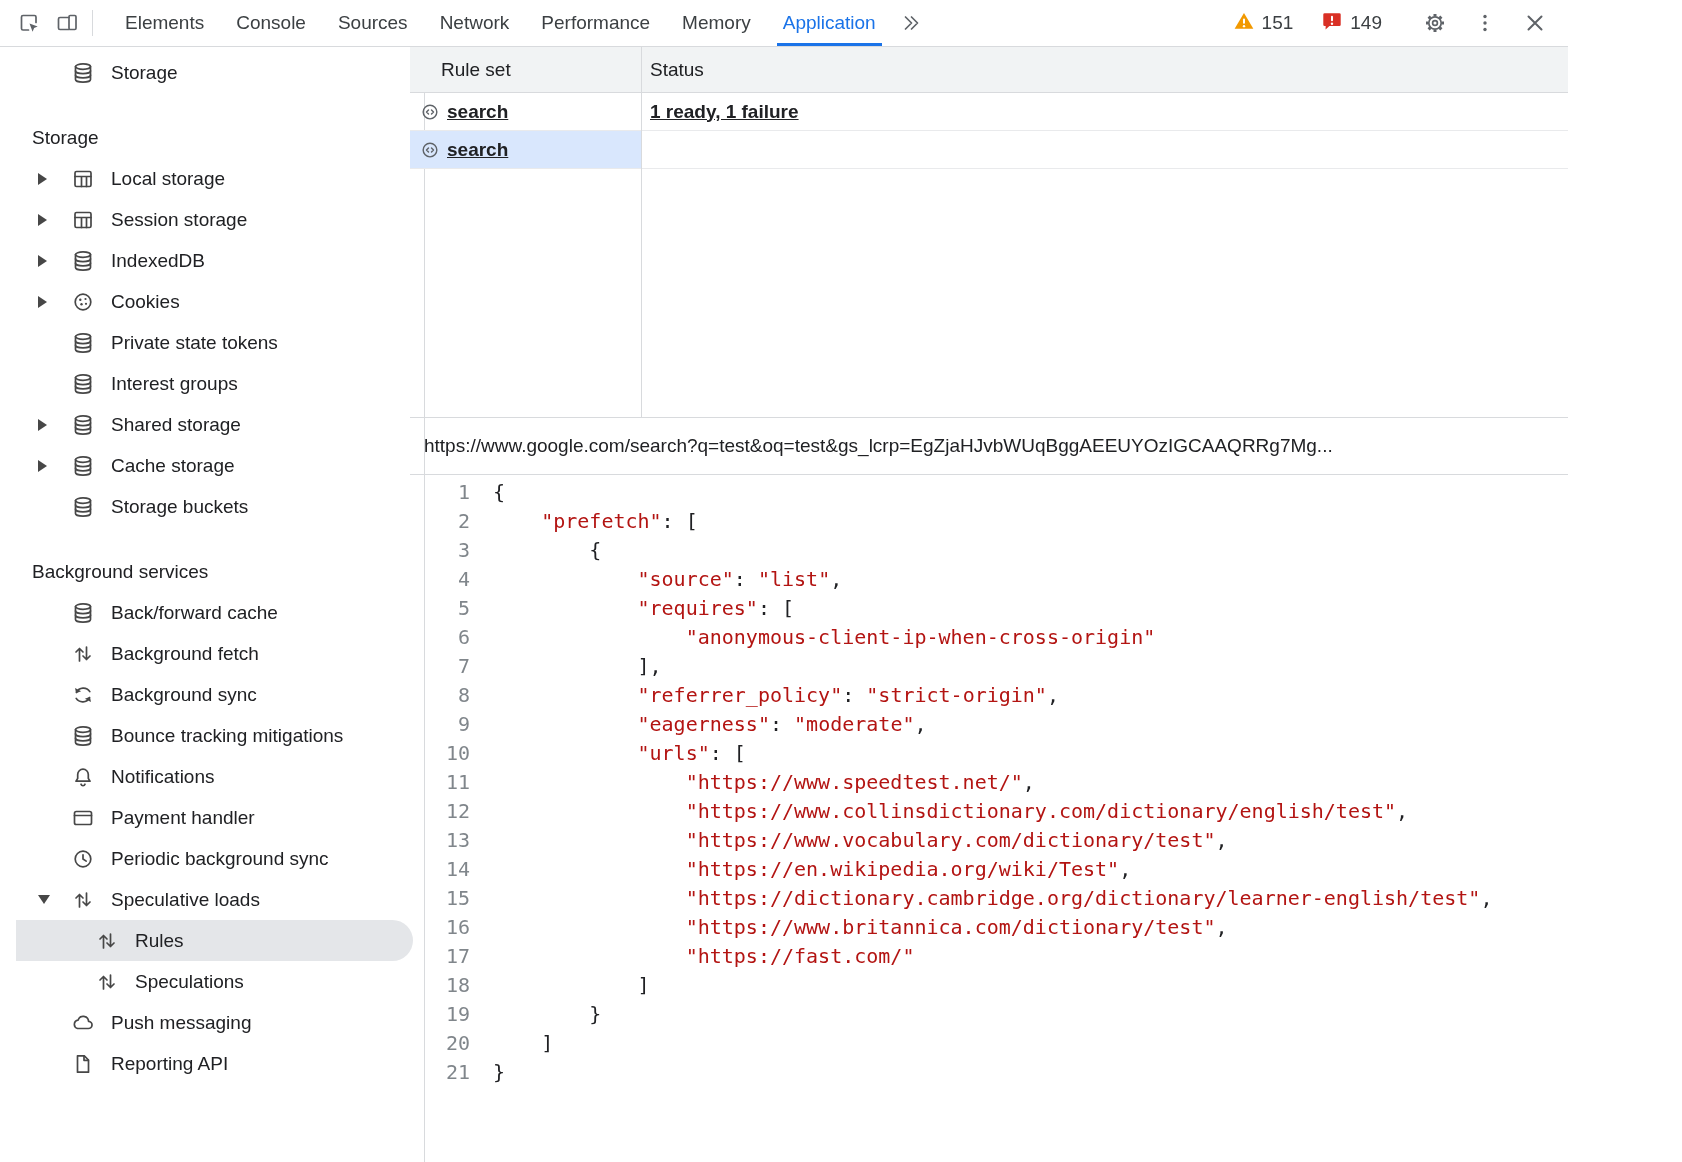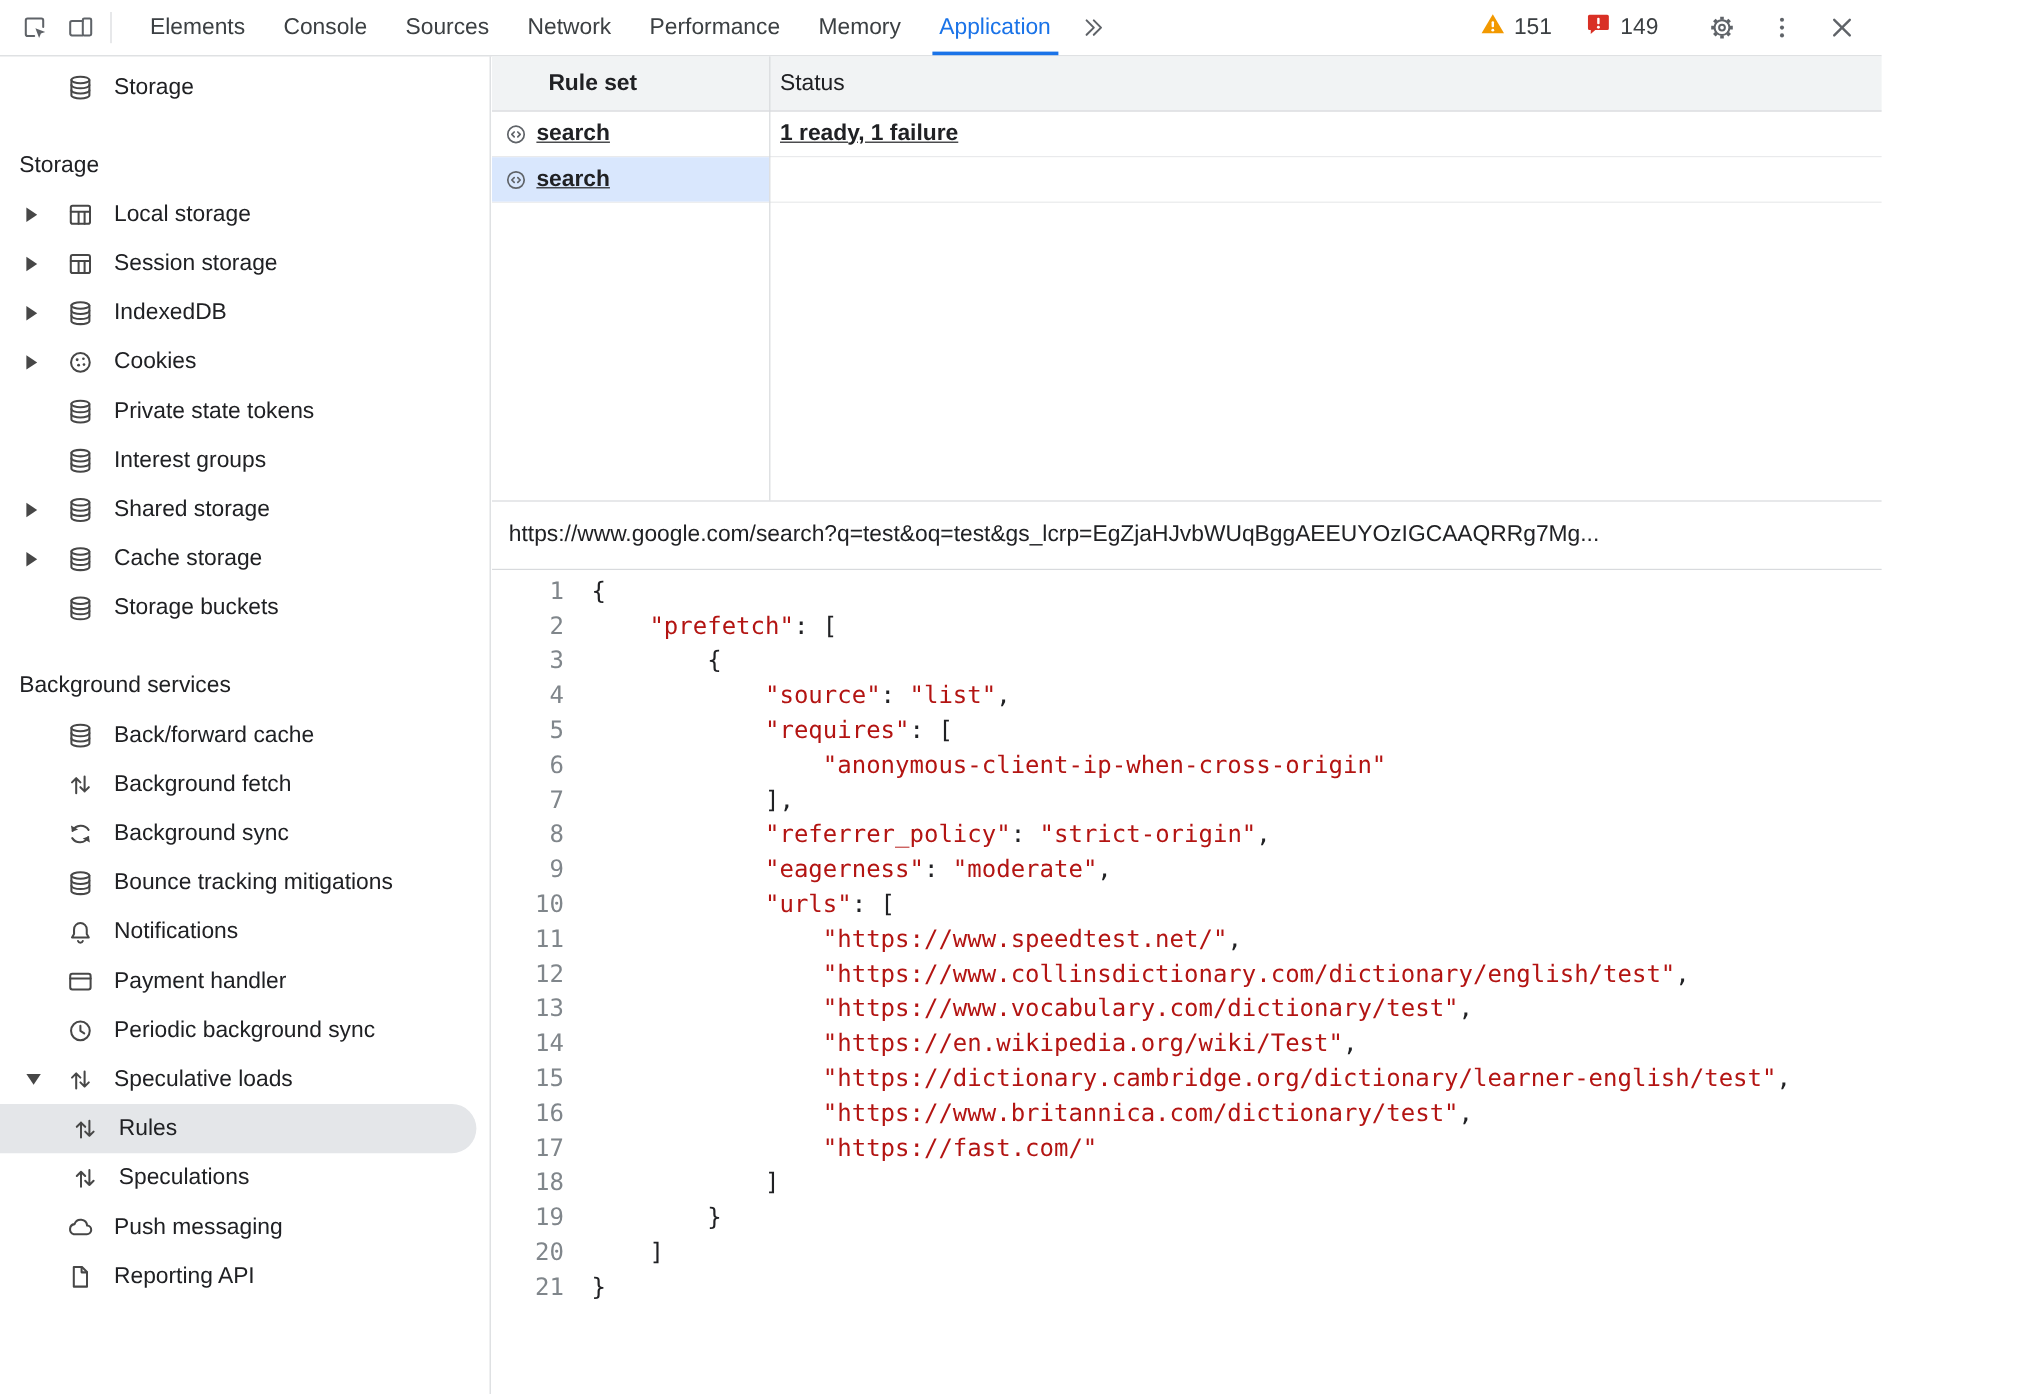--- a/index.html
+++ b/index.html
@@ -15,38 +15,38 @@
   .tabs { display:flex; height:100%; margin-left:10px; }
   .tab { padding:0 16px; display:flex; align-items:center; color:#3c4043; position:relative; white-space:nowrap; }
   .tab.active { color:var(--accent,#1a73e8); }
   .tab.active::after { content:""; position:absolute; left:10px; right:10px; bottom:0; height:3px; background:var(--accent,#1a73e8); }
   .badges { margin-left:auto; display:flex; align-items:center; gap:28px; }
   .badge { display:flex; align-items:center; gap:7px; color:#3c4043; }
   .badge svg { width:22px; height:22px; }
   .right-icons { display:flex; align-items:center; margin-left:34px; gap:12px; padding-right:14px; }
 
   
-  .sidebar { position:absolute; left:0; top:47px; width:409px; bottom:0; border-right:1px solid #d8dadd; padding-top:5px; overflow:hidden; }
+  .sidebar { position:absolute; left:16px; top:47px; width:409px; bottom:0; border-right:1px solid #d8dadd; padding-top:5px; overflow:hidden; }
   .sb-item { height:41px; display:flex; align-items:center; padding-left:22px; cursor:default; }
-  .sb-item.child { padding-left:26px; }
+  .sb-item.child { padding-left:46px; }
   .sb-item.selected { background:var(--selected-item-bg,#e4e6e9); width:397px; border-radius:0 21px 21px 0; }
   .tri { width:33px; flex:none; display:flex; align-items:center; }
   .tri.collapsed::before { content:""; border-left:9px solid #474747; border-top:6px solid transparent; border-bottom:6px solid transparent; }
   .tri.expanded::before { content:""; border-top:9px solid #474747; border-left:6px solid transparent; border-right:6px solid transparent; }
   .icon { width:24px; height:24px; color:#474747; display:inline-flex; flex:none; }
   .icon svg { width:24px; height:24px; }
   .sb-label { margin-left:16px; white-space:nowrap; }
   .sb-header { height:41px; margin-top:24px; display:flex; align-items:center; padding-left:16px; font-weight:500; color:#202124; }
 
   
   .main { position:absolute; left:410px; top:47px; width:1158px; bottom:0; display:flex; flex-direction:column; }
   .rs-panel { height:371px; border-bottom:1px solid #d8dadd; position:relative; flex:none; }
   .rs-divider { position:absolute; left:231px; top:0; bottom:0; width:1px; background:#d8dadd; }
   .rs-header { display:flex; height:46px; background:#f1f3f4; border-bottom:1px solid #d8dadd; align-items:center; }
-  .rs-header .c1 { width:231px; padding-left:47px; flex:none;font-weight:bold; }
+  .rs-header .c1 { width:231px; padding-left:31px; flex:none; }
   .rs-header .c2 { flex:1; padding-left:9px; }
   .rs-row { display:flex; height:38px; border-bottom:1px solid #e9eaec; align-items:stretch;font-weight:bold; }
   .rs-cell-rule { width:231px; flex:none; display:flex; align-items:center; padding-left:10px; gap:7px; }
   .rs-cell-rule .icon { color:#5f6368; width:20px; height:20px; }
   .rs-cell-rule .icon svg { width:20px; height:20px; }
   .rs-row.selected .rs-cell-rule { background:var(--selected-row-bg,#d9e7fd); }
   .rs-cell-status { flex:1; display:flex; align-items:center; padding-left:9px; }
   .rs-cell-status.focused { border:2px solid var(--accent,#1a73e8); border-radius:5px; margin:1px 2px 1px 1px; padding-left:6px; background:#fff; }
   .rs-link { color:#202124; text-decoration:underline; cursor:pointer; }
 

